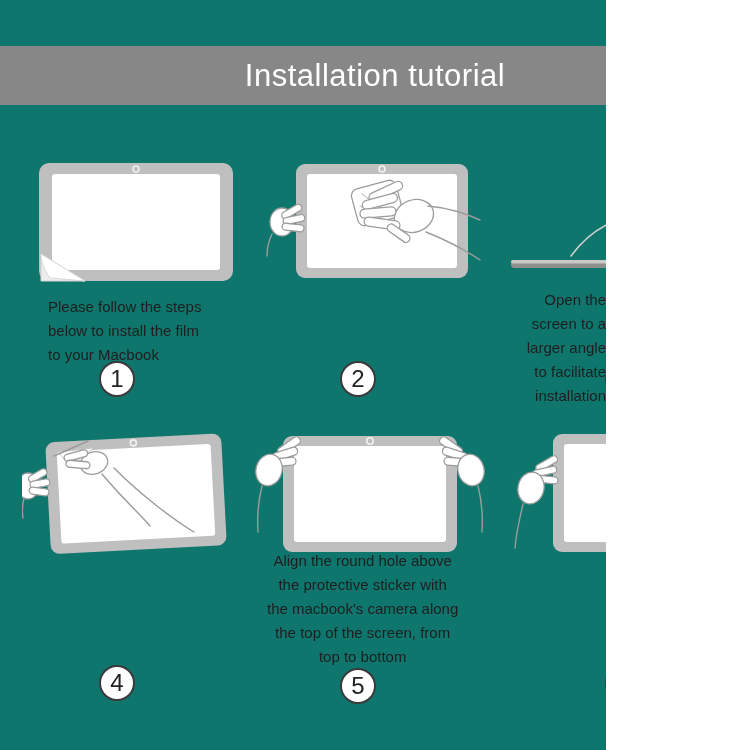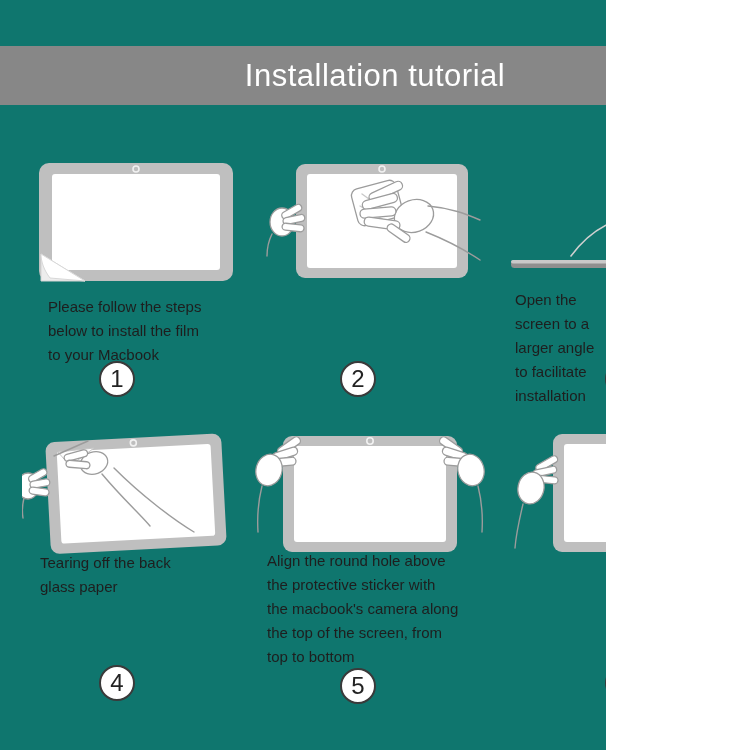--- a/index.html
+++ b/index.html
@@ -37,23 +37,23 @@
   }
   
   #illo-1{left:38px;top:162px;width:196px;height:120px;}
   #illo-2{left:266px;top:158px;width:215px;height:125px;}
   #illo-3{left:505px;top:168px;width:240px;height:112px;}
   #illo-4{left:22px;top:430px;width:220px;height:128px;}
   #illo-5{left:255px;top:426px;width:230px;height:132px;}
   #illo-6{left:513px;top:426px;width:228px;height:132px;}
   #text-1{left:48px;top:280px;margin-top:15px;}
   #text-2{left:283px;top:288px;}
-  #text-3{left:515px;top:288px;}
+  #text-3{left:515px;top:288px;text-align:right;}
   #text-4{left:40px;top:551px;}
-  #text-5{left:267px;top:549px;}
+  #text-5{left:267px;top:549px;text-align:center;}
   #text-6{left:513px;top:551px;}
   #num-1{left:99px;top:361px;}
   #num-2{left:340px;top:361px;}
   #num-3{left:605px;top:361px;}
   #num-4{left:99px;top:665px;}
   #num-5{left:340px;top:668px;}
   #num-6{left:605px;top:665px;}
   
   .frame{fill:var(--frame);}
   .screen{fill:var(--screen);}
@@ -144,22 +144,20 @@
       <path class="ln" d="M80,44 C100,68 118,84 128,96"></path>
       <path class="ln" d="M92,38 C120,66 152,90 172,102"></path>
 
       <ellipse class="hand" cx="6" cy="56" rx="11" ry="13"></ellipse>
       <rect class="hand" x="6" y="42" width="20" height="7" rx="3.5" transform="rotate(-30 16 46)"></rect>
       <rect class="hand" x="8" y="50" width="20" height="7" rx="3.5" transform="rotate(-10 18 54)"></rect>
       <rect class="hand" x="7" y="58" width="20" height="7" rx="3.5" transform="rotate(8 17 62)"></rect>
       <path class="ln" d="M2,68 C0,76 0,82 1,88"></path>
     </svg>
   </span>
-  <div class="step-text" id="text-4">Tearing off the back
-glass paper</div>
   <div class="num" id="num-4">4</div>
 
   <span class="illo" id="illo-5">
     <svg viewBox="0 0 230 132">
       <rect class="frame" x="28" y="10" width="174" height="116" rx="9"></rect>
       <rect class="screen" x="39" y="20" width="152" height="96" rx="3"></rect>
       <circle class="cam" cx="115" cy="15" r="3.2"></circle>
 
       <rect class="hand" x="21" y="16" width="26" height="8" rx="4" transform="rotate(-35 34 20)"></rect>
       <rect class="hand" x="17" y="24" width="26" height="8" rx="4" transform="rotate(-18 30 28)"></rect>

